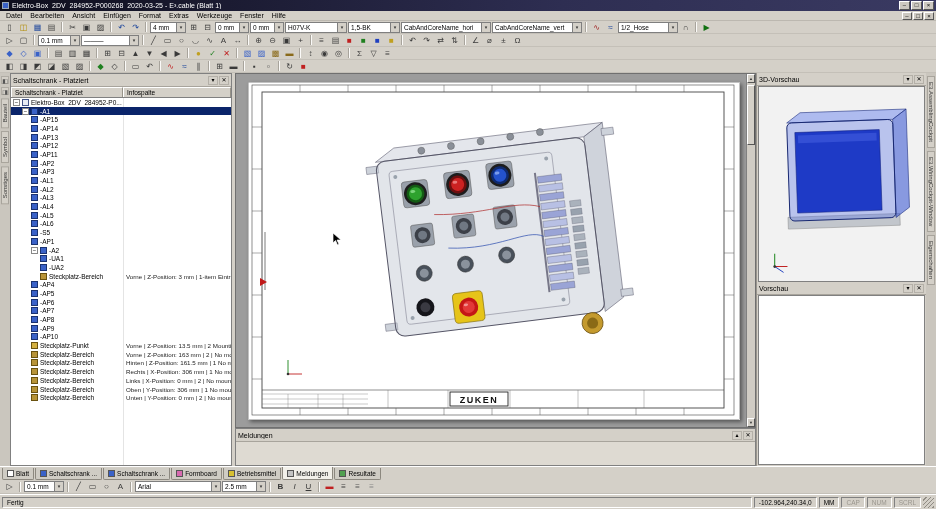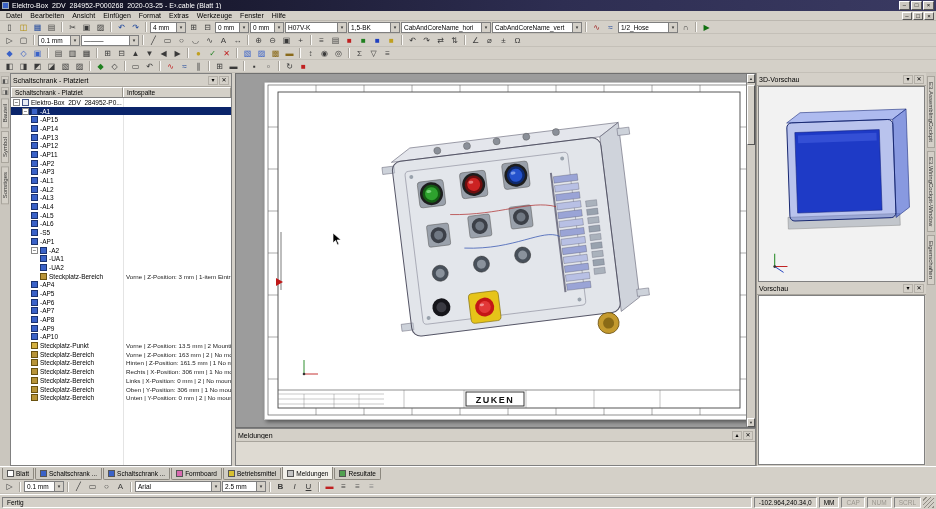--- a/index.html
+++ b/index.html
@@ -54,21 +54,21 @@
   .slot-icon{background:#b89438;border:1px solid #6a5210;}
   .slotpoint-icon{background:#d4b040;border:1px solid #6a5210;}
   .tree-text{font-size:6.5px;}
   .tree-info{flex:1;font-size:6.2px;overflow:hidden;color:#222;padding-left:3px;}
   .tree-row.selected .tree-info{color:#fff;}
 
   .splitter{width:3px;background:#d4d0c8;flex:none;}
 
   .center{flex:1;display:flex;flex-direction:column;min-width:0;}
   .canvas{flex:1;position:relative;background:#9c9c9c;border:1px solid #707070;overflow:hidden;}
-  .sheet{position:absolute;left:28px;top:8px;width:492px;height:338px;background:#fff;box-shadow:2px 2px 4px rgba(0,0,0,.45);}
+  .sheet{position:absolute;left:12px;top:8px;width:492px;height:338px;background:#fff;box-shadow:2px 2px 4px rgba(0,0,0,.45);}
   .sheet svg{display:block;width:100%;height:100%;}
   .canvas-vscroll{position:absolute;right:0;top:0;bottom:0;width:9px;background:#d0ccc4;border-left:1px solid #808080;display:flex;flex-direction:column;align-items:stretch;}
   .scr-btn{height:9px;background:#d4d0c8;border:1px solid #fff;border-right-color:#555;border-bottom-color:#555;font-size:4px;line-height:7px;text-align:center;color:#333;flex:none;}
   .scr-thumb{height:60px;margin-top:2px;background:#d4d0c8;border:1px solid #fff;border-right-color:#555;border-bottom-color:#555;}
   .cursor{position:absolute;}
 
   .messages{height:38px;display:flex;flex-direction:column;border:1px solid #808080;background:#d4d0c8;flex:none;}
   .messages-body{flex:1;background:#dedad2;}
 
   .right-col{width:170px;display:flex;flex-direction:column;background:#d4d0c8;flex:none;border-left:1px solid #9a968e;}

